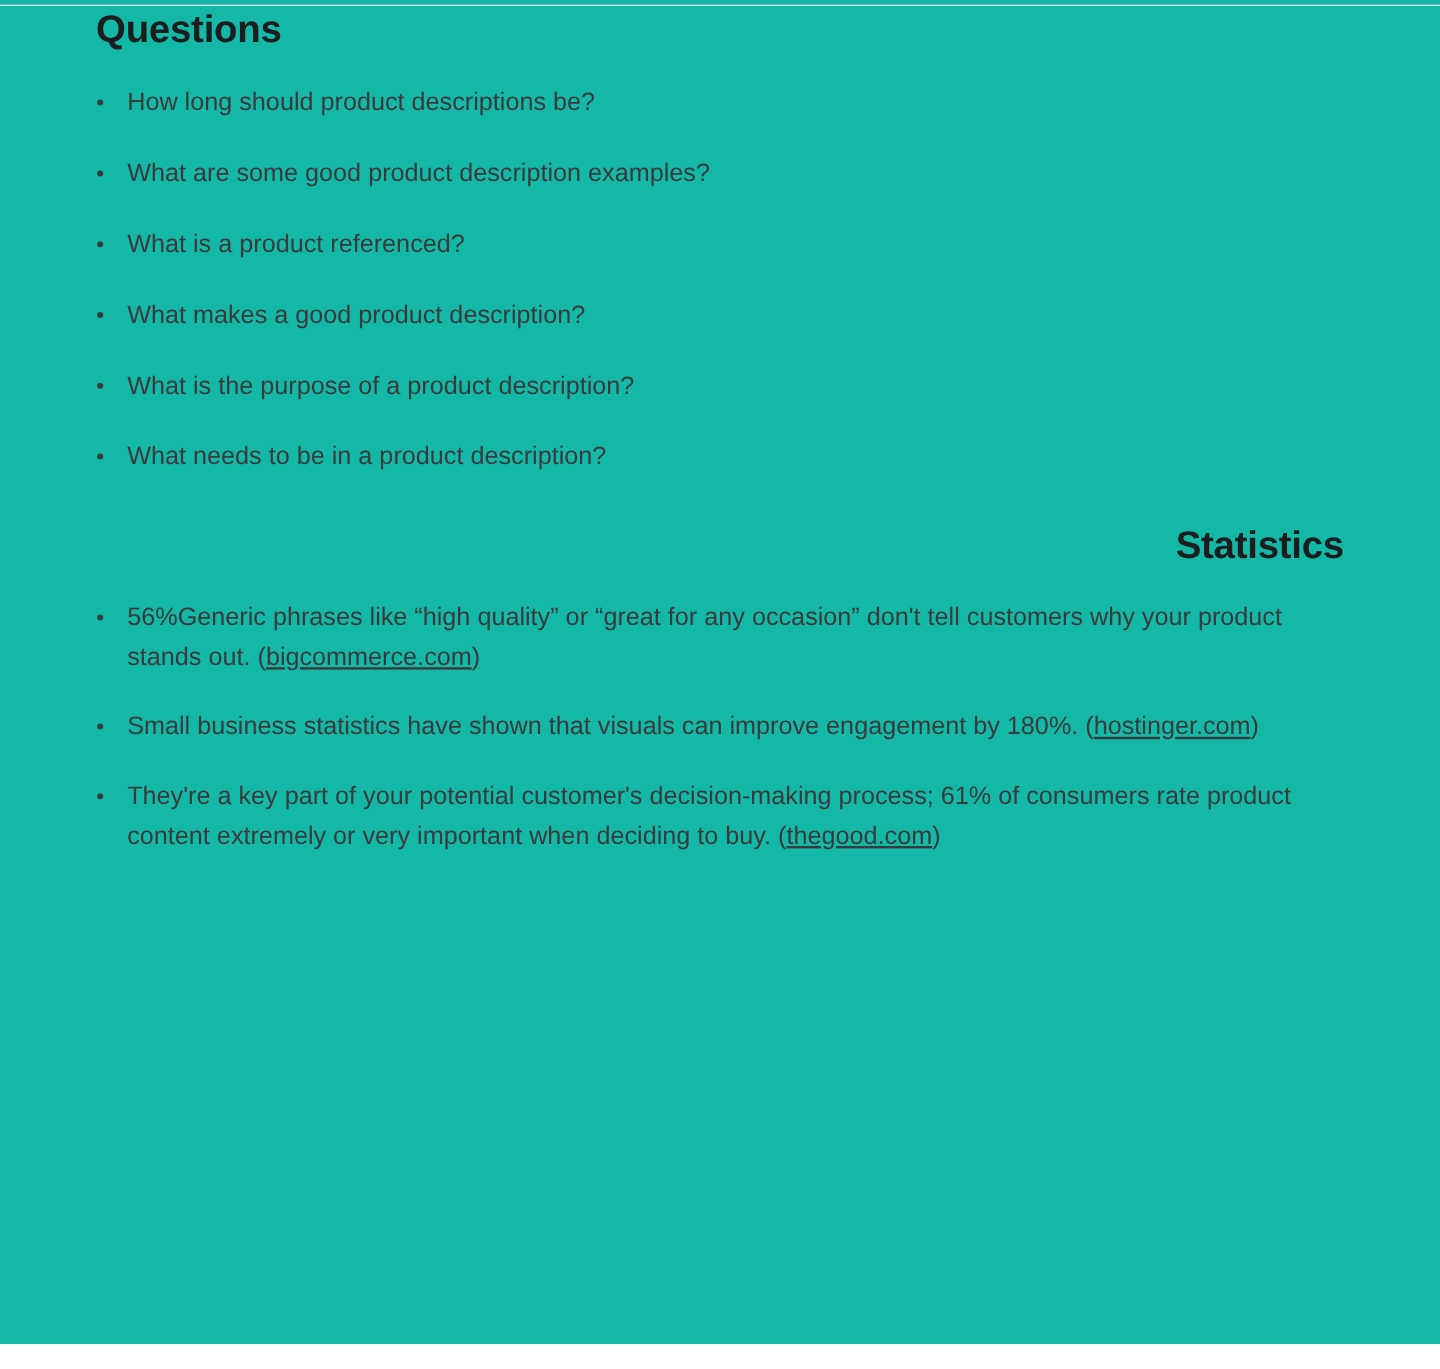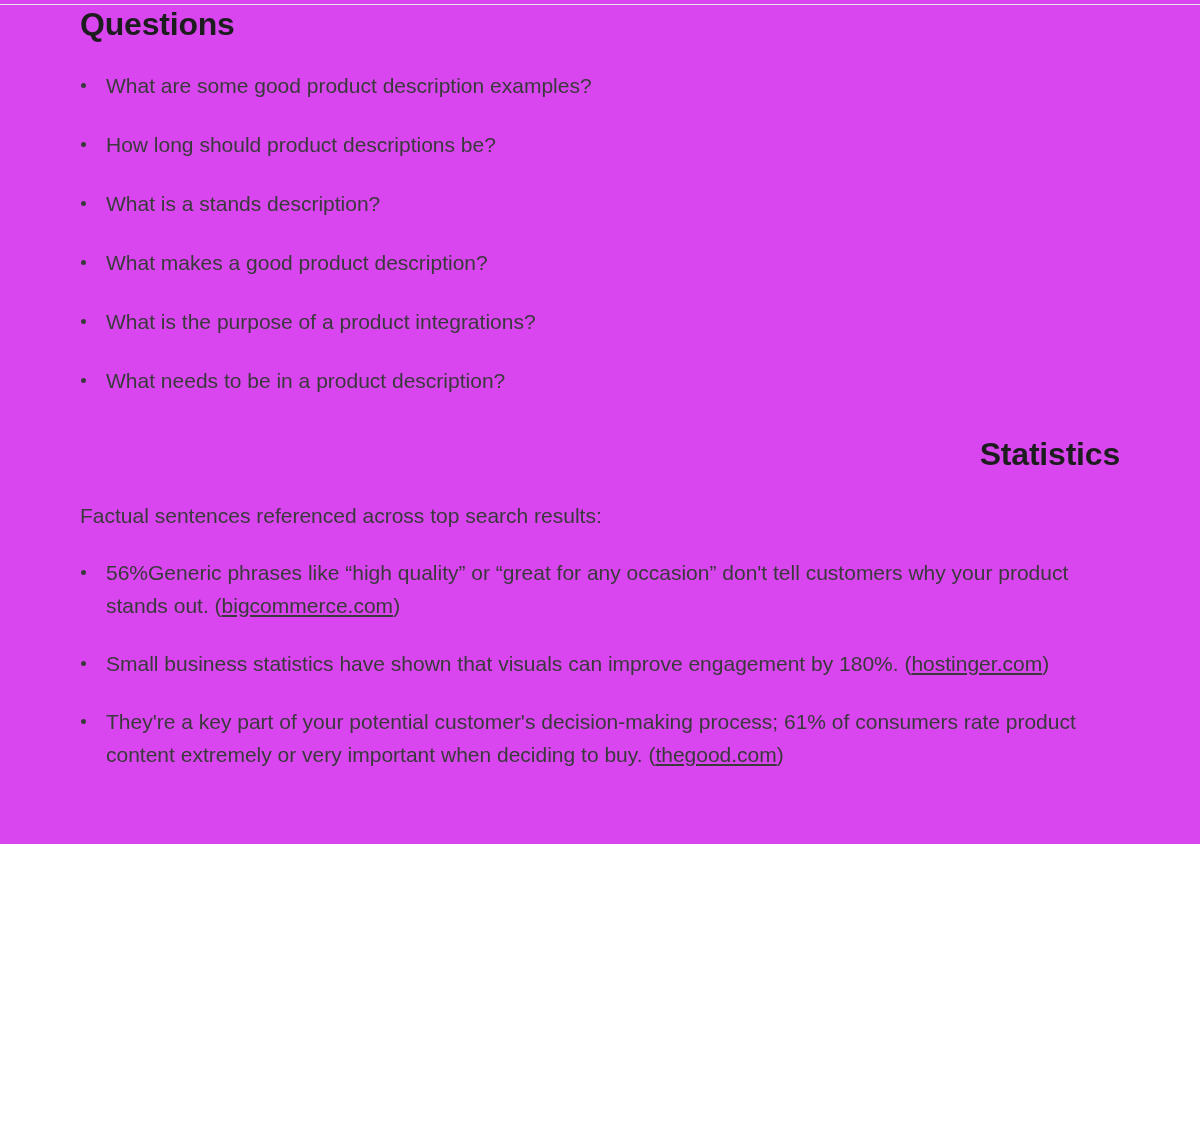--- a/index.html
+++ b/index.html
@@ -12,23 +12,23 @@
     width: 1200px;
     height: 1141px;
     overflow: hidden;
     font-family: "Liberation Sans", "DejaVu Sans", sans-serif;
     -webkit-font-smoothing: antialiased;
   }
 
   .page {
     position: relative;
     width: 1200px;
-    height: 844px;
+    height: 1120px;
     box-sizing: border-box;
-    background: #d946ef;
+    background: #14b8a6;
   }
 
   .top-divider {
     position: absolute;
     top: 4px;
     left: 0;
     width: 1200px;
     height: 1px;
     background: #e8e8e8;
   }
@@ -119,33 +119,32 @@
 
   <div class="top-divider"></div>
 
   <div class="content">
 
     <div class="section">
       <h2 class="section-heading first">Questions</h2>
 
 
       <ul class="bullet-list questions-list">
+        <li><span>How long should product descriptions be?</span></li>
         <li><span>What are some good product description examples?</span></li>
-        <li><span>How long should product descriptions be?</span></li>
-        <li><span>What is a stands description?</span></li>
+        <li><span>What is a product referenced?</span></li>
         <li><span>What makes a good product description?</span></li>
-        <li><span>What is the purpose of a product integrations?</span></li>
+        <li><span>What is the purpose of a product description?</span></li>
         <li><span>What needs to be in a product description?</span></li>
       </ul>
     </div>
 
     <div class="section">
       <h2 class="section-heading second">Statistics</h2>
 
-      <p class="section-intro">Factual sentences referenced across top search results:</p>
 
       <ul class="bullet-list stats-list">
         <li><span>56%Generic phrases like “high quality” or “great for any occasion” don't tell customers why your product stands out. (</span><a class="src-link">bigcommerce.com</a><span>)</span></li>
         <li><span>Small business statistics have shown that visuals can improve engagement by 180%. (</span><a class="src-link">hostinger.com</a><span>)</span></li>
         <li><span>They're a key part of your potential customer's decision-making process; 61% of consumers rate product content extremely or very important when deciding to buy. (</span><a class="src-link">thegood.com</a><span>)</span></li>
       </ul>
     </div>
 
   </div>
 </div>

